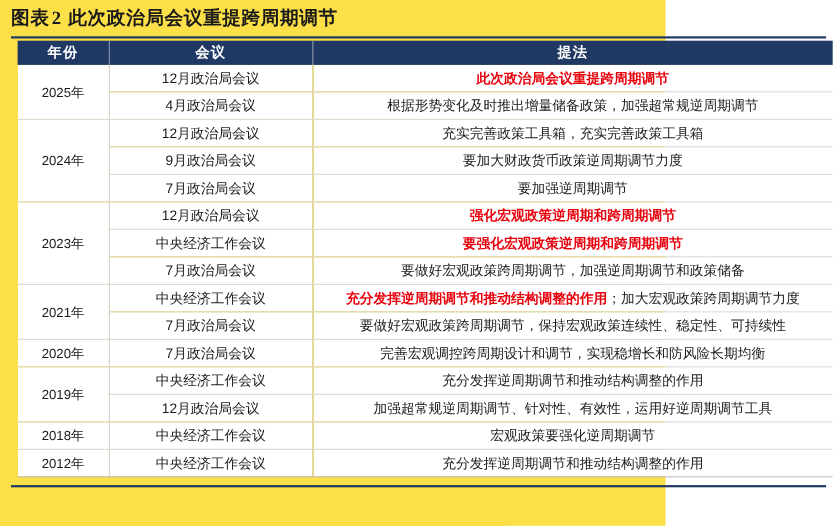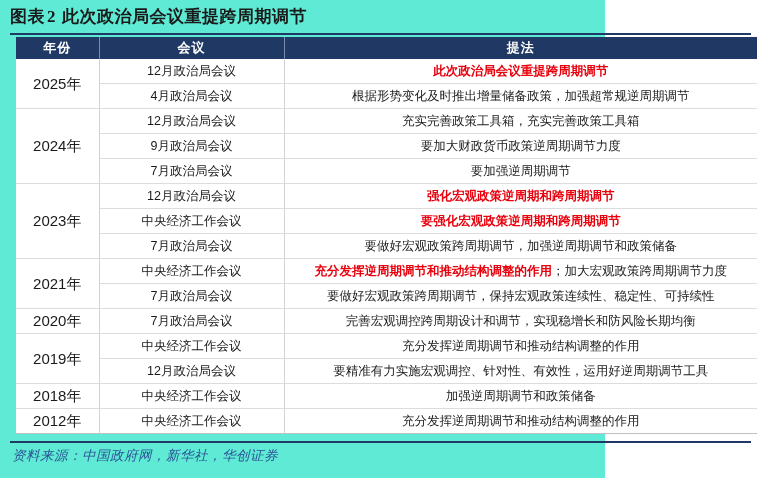--- a/index.html
+++ b/index.html
@@ -12,21 +12,21 @@
     height: 478px;
     font-family: "Liberation Sans", "DejaVu Sans", sans-serif;
     position: relative;
     overflow: hidden;
   }
   .page {
     width: 605px;
     height: 478px;
     box-sizing: border-box;
     position: relative;
-    background: #5eead4;
+    background: #fde047;
   }
 
   
   .title-block {
     position: absolute;
     left: 10px;
     top: 4px;
     width: 741px;
     height: 30px;
   }
@@ -90,21 +90,21 @@
     text-align: center;
     padding: 0 4px;
     border-bottom: 1px solid #dcdcdc;
     background: #ffffff;
     overflow: hidden;
     white-space: nowrap;
   }
   table.data tbody td.year {
     border-right: 1px solid #d2d2d2;
     vertical-align: middle;
-    font-size: 15px;
+    font-size: 12px;
   }
   table.data tbody td.meet {
     border-right: 1px solid #d2d2d2;
   }
   table.data tbody tr.group-start td {
     border-top: 1px solid #bfbfbf;
   }
   table.data tbody tr:first-child td {
     border-top: none;
   }
@@ -217,32 +217,31 @@
             <td class="meet">7月政治局会议</td>
             <td class="state"><span class="plain">完善宏观调控跨周期设计和调节，实现稳增长和防风险长期均衡</span></td>
           </tr>
           <tr class="group-start">
             <td class="year" rowspan="2">2019年</td>
             <td class="meet">中央经济工作会议</td>
             <td class="state"><span class="plain">充分发挥逆周期调节和推动结构调整的作用</span></td>
           </tr>
           <tr>
             <td class="meet">12月政治局会议</td>
-            <td class="state"><span class="plain">要精准有力实施宏观调控、针对性、有效性，运用好逆周期调节工具</span></td>
+            <td class="state"><span class="plain">加强超常规逆周期调节、针对性、有效性，运用好逆周期调节工具</span></td>
           </tr>
           <tr class="group-start">
             <td class="year" rowspan="1">2018年</td>
             <td class="meet">中央经济工作会议</td>
-            <td class="state"><span class="plain">加强逆周期调节和政策储备</span></td>
+            <td class="state"><span class="plain">宏观政策要强化逆周期调节</span></td>
           </tr>
           <tr class="group-start">
             <td class="year" rowspan="1">2012年</td>
             <td class="meet">中央经济工作会议</td>
             <td class="state"><span class="plain">充分发挥逆周期调节和推动结构调整的作用</span></td>
           </tr>
         </tbody>
     </table>
   </div>
 
   <div class="source-rule"></div>
-  <div class="source">资料来源：中国政府网，新华社，华创证券</div>
 
 </div>
 
 </body></html>

